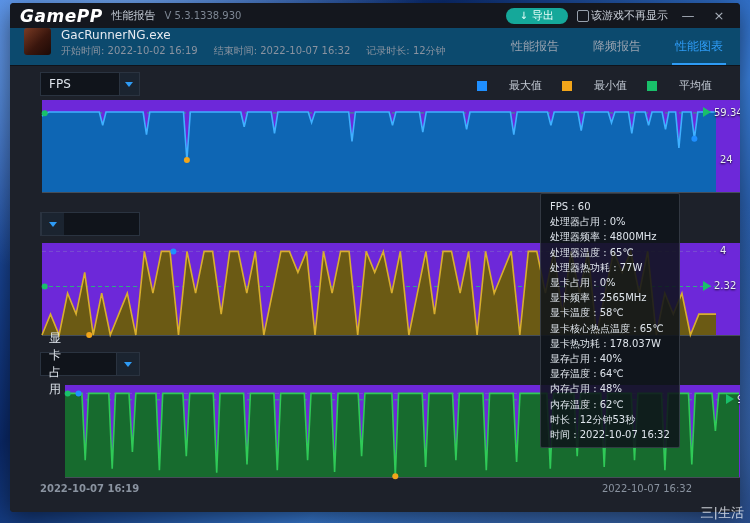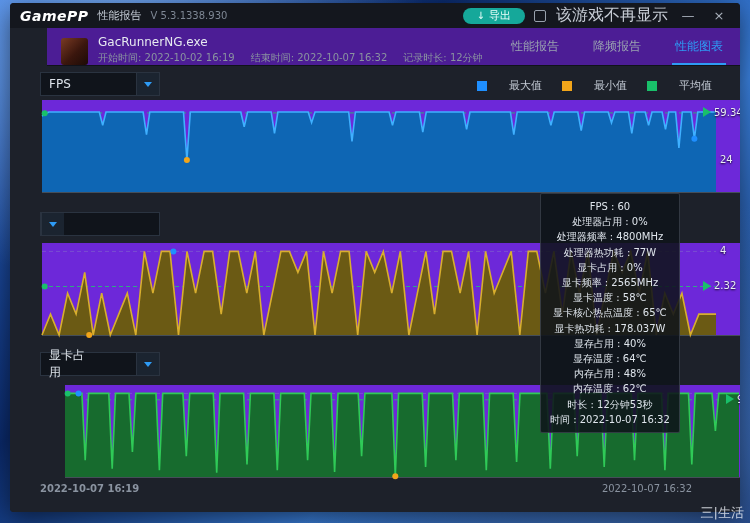--- a/index.html
+++ b/index.html
@@ -13,67 +13,67 @@
       linear-gradient(135deg,#2f6fd6 0%,#0b2a6b 35%,#3b82e0 65%,#0a1f55 100%);
   }
   .window{
     position:absolute;left:10px;top:3px;width:730px;height:509px;
     background:#1d212a;border-radius:4px;overflow:hidden;
     box-shadow:0 8px 26px rgba(0,0,0,.55);
     display:flex;flex-direction:column;
   }
   
   .titlebar{height:25px;background:#14171e;display:flex;align-items:center;padding:0 10px;gap:9px;flex:none;}
-  .logo{font-weight:bold;font-style:italic;color:#ffffff;font-size:14px;letter-spacing:.5px;}
+  .logo{font-weight:bold;font-style:italic;color:#ffffff;font-size:17px;letter-spacing:.5px;}
   .tb-title{color:#c3cad4;font-size:11px;}
   .tb-version{color:#7e8794;font-size:10px;text-align:center;}
   .tb-spacer{flex:1;}
   .export-btn{background:#15a89a;color:#eafffb;font-size:11px;height:16px;line-height:16px;
     padding:0 14px;border-radius:9px;display:flex;gap:4px;align-items:center;cursor:pointer;}
   .export-icon{font-size:10px;}
-  .hide-check{display:flex;gap:10px;color:#c7cdd6;font-size:16px;align-items:center;cursor:pointer;}
+  .hide-check{display:flex;gap:2px;color:#c7cdd6;font-size:11px;align-items:center;cursor:pointer;}
   .checkbox{width:10px;height:10px;border:1px solid #98a1ad;border-radius:2px;flex:none;}
   .win-btn{color:#aab2bd;font-size:13px;width:22px;text-align:center;cursor:pointer;}
   
-  .subheader{height:37px;background:#4c1d95;display:flex;align-items:flex-end;padding:0 0 0 14px;
-    border-bottom:1px solid #10131a;flex:none;margin-left:37px;}
+  .subheader{height:37px;background:#0c4a6e;display:flex;align-items:flex-start;padding:0 0 0 14px;
+    border-bottom:1px solid #10131a;flex:none;}
   .game-icon{width:27px;height:27px;border-radius:3px;margin-right:10px;flex:none;
     background:linear-gradient(135deg,#7a3b24 0%,#3a160d 55%,#1c0a06 100%);}
   .proc-col{display:flex;flex-direction:column;gap:2px;}
   .proc-name{color:#e6eaf0;font-size:12px;}
   .proc-times{color:#8a93a0;font-size:10px;display:flex;gap:16px;white-space:nowrap;}
   .tabs{margin-left:auto;display:flex;height:100%;align-self:stretch;}
   .tab{padding:0 17px;display:flex;align-items:center;color:#9aa3b0;font-size:12px;position:relative;cursor:pointer;}
   .tab.active{color:#2e9bf5;}
   .tab.active::after{content:"";position:absolute;left:14px;right:14px;bottom:0;height:2px;background:#2e9bf5;}
   
   .content{flex:1;position:relative;background:#1d212a;}
   .legend{position:absolute;top:12px;right:28px;display:flex;gap:20px;}
   .legend-item{display:flex;align-items:center;gap:22px;}
   .sw{width:10px;height:10px;flex:none;}
   .legend-label{color:#c3cad4;font-size:11px;}
-  .selector{position:absolute;left:30px;width:120px;height:24px;display:flex;align-items:stretch;
+  .selector{position:absolute;left:30px;width:100px;height:24px;display:flex;align-items:stretch;
     background:#10141b;border:1px solid #2a3340;box-sizing:border-box;cursor:pointer;gap:48px;}
   .selector-label{flex:1;display:flex;align-items:center;padding-left:8px;color:#dde3ea;font-size:12px;}
   .selector-btn{width:22px;border-left:1px solid #2a3340;background:#1b2430;display:flex;align-items:center;justify-content:center;}
   .chev{width:0;height:0;border-left:4px solid transparent;border-right:4px solid transparent;border-top:5px solid #2e9bf5;}
   #sel0{top:6px;} #sel1{top:146px;} #sel2{top:286px;}
   .chart{position:absolute;left:32px;width:674px;height:92px;background:#6d28d9;
     border-bottom:1px solid #454e59;box-sizing:content-box;padding-left:36px;}
   #c0{top:34px;} #c1{top:177px;} #c2{top:319px;margin-left:23px;}
   .chart svg{position:absolute;left:0;top:0;overflow:visible;}
   .chart-annot{position:absolute;display:flex;align-items:center;gap:3px;z-index:3;white-space:nowrap;}
   .avg-arrow{width:0;height:0;border-top:5px solid transparent;border-bottom:5px solid transparent;
     border-left:8px solid #19c06a;flex:none;}
   .annot-text{color:#e9eef4;font-size:10px;text-shadow:0 1px 2px rgba(0,0,0,.85);}
   .time-label{position:absolute;top:417px;color:#8a93a0;font-size:10px;}
   .time-left{left:30px;font-weight:bold;} .time-right{right:48px;}
   .tooltip{position:absolute;left:530px;top:127px;width:max-content;z-index:10;
     background:rgba(15,19,26,.88);border:1px solid rgba(90,100,115,.45);border-radius:2px;
-    padding:5px 9px;display:flex;flex-direction:column;text-align:center;}
+    padding:5px 9px;display:flex;flex-direction:column;}
   .tip-line{color:#dfe5ec;font-size:10px;line-height:15.2px;white-space:nowrap;}
   .watermark{position:absolute;right:6px;bottom:1px;color:rgba(240,244,250,.8);font-size:13px;z-index:20;}
 </style>
 </head>
 <body>
 
 <div class="window">
 
   <div class="titlebar">
     <span class="logo">GamePP</span>
@@ -204,20 +204,21 @@
         </div>
       </div>
 
     <span class="time-label time-left">2022-10-07 16:19</span>
     <span class="time-label time-right">2022-10-07 16:32</span>
 
     <div class="tooltip">
         <div class="tip-line">FPS : 60</div>
         <div class="tip-line">处理器占用 : 0%</div>
         <div class="tip-line">处理器频率 : 4800MHz</div>
+        <div class="tip-line">处理器温度 : 65℃</div>
         <div class="tip-line">处理器热功耗 : 77W</div>
         <div class="tip-line">显卡占用 : 0%</div>
         <div class="tip-line">显卡频率 : 2565MHz</div>
         <div class="tip-line">显卡温度 : 58℃</div>
         <div class="tip-line">显卡核心热点温度 : 65℃</div>
         <div class="tip-line">显卡热功耗 : 178.037W</div>
         <div class="tip-line">显存占用 : 40%</div>
         <div class="tip-line">显存温度 : 64℃</div>
         <div class="tip-line">内存占用 : 48%</div>
         <div class="tip-line">内存温度 : 62℃</div>

